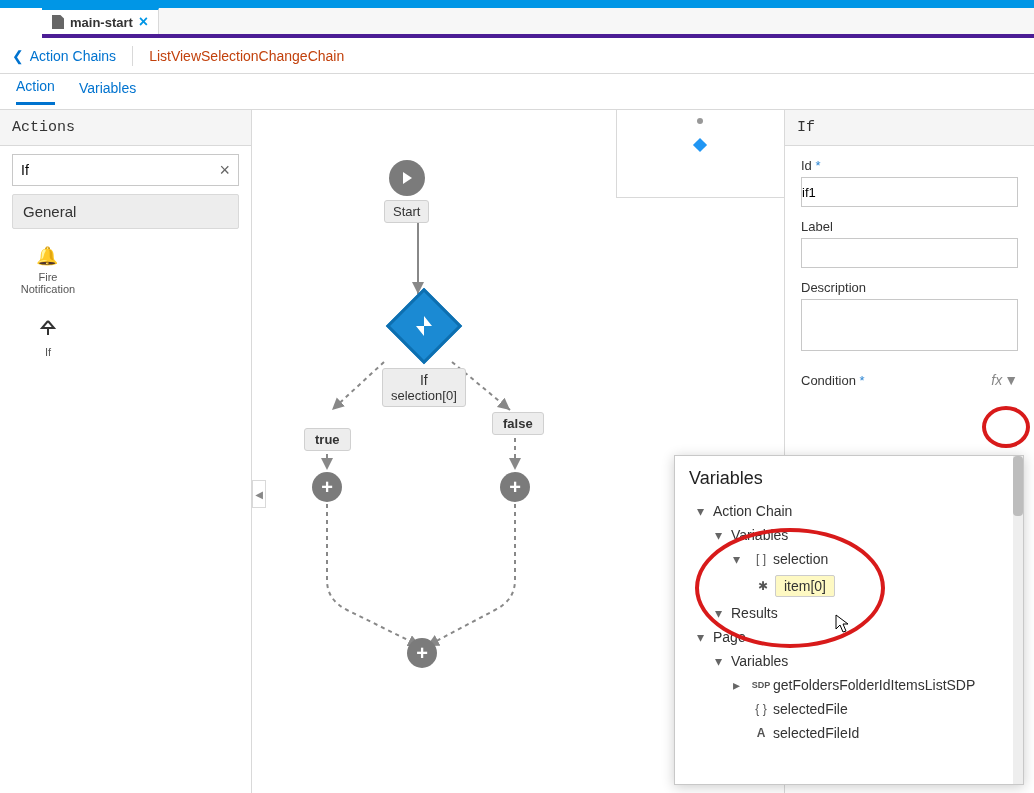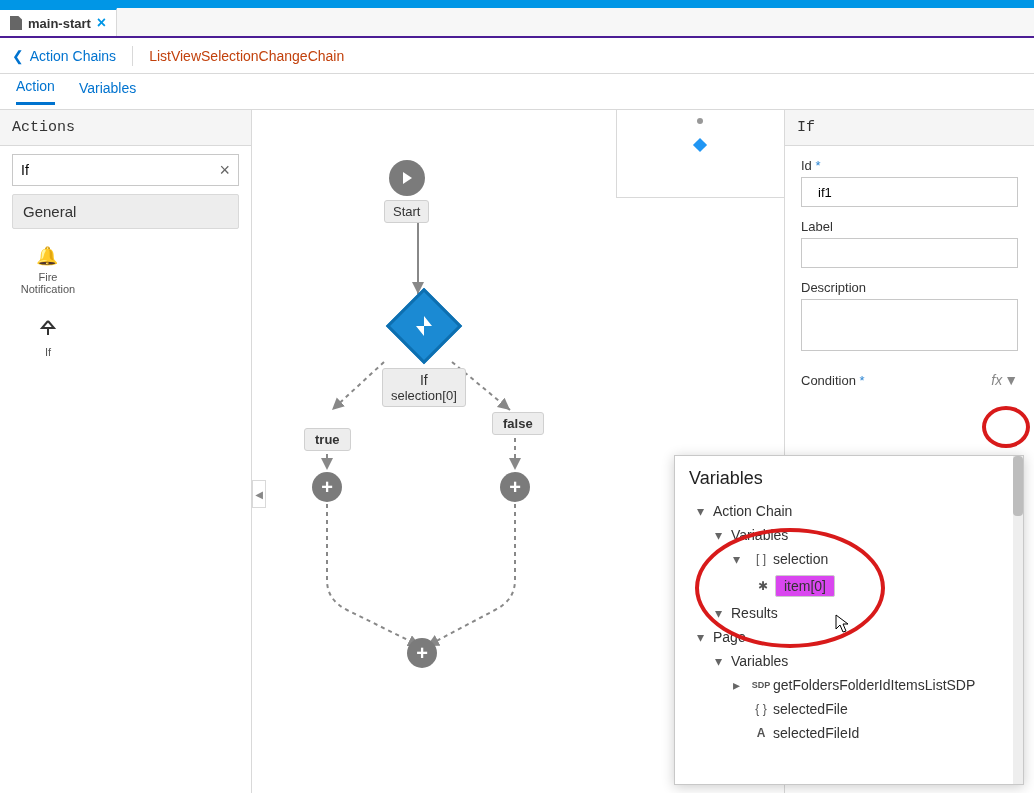--- a/index.html
+++ b/index.html
@@ -1,19 +1,19 @@
 <!DOCTYPE html>
 <html><head>
 <meta charset="utf-8">
 <style>
 * { box-sizing: border-box; margin: 0; padding: 0; font-family: "Segoe UI", Arial, sans-serif; }
 body { width: 1034px; height: 793px; background: #fff; overflow: hidden; position: relative; font-size: 13px; color: #333; }
 
 .topbar { height: 8px; background: #0096e6; }
-.tabbar { height: 30px; background: #f7f7f7; border-bottom: 2px solid #4c1d95; display: flex; }
+.tabbar { height: 30px; background: #f7f7f7; border-bottom: 4px solid #4c1d95; display: flex; margin-left: 42px; }
 .file-tab { display: flex; align-items: center; padding: 0 10px; background: #fff; border-top: 2px solid #0096e6; border-right: 1px solid #d9d9d9; font-weight: 600; gap: 6px; }
 .file-tab .close { color: #0096e6; font-size: 16px; cursor: pointer; }
 .file-icon { width: 12px; height: 14px; background: #666; clip-path: polygon(0 0, 70% 0, 100% 25%, 100% 100%, 0 100%); }
 
 .breadcrumb { height: 36px; display: flex; align-items: center; border-bottom: 1px solid #d9d9d9; padding: 0 12px; gap: 16px; }
 .bc-link { color: #0073cf; display: flex; align-items: center; gap: 6px; cursor: pointer; font-size: 14px; }
 .bc-sep { width: 1px; height: 20px; background: #d9d9d9; }
 .bc-text { color: #c2410c; font-size: 14px; }
 
 .subtabs { height: 36px; display: flex; align-items: center; padding: 0 16px; gap: 24px; border-bottom: 1px solid #d9d9d9; }
@@ -59,35 +59,35 @@
 
 .plus-node { width: 30px; height: 30px; border-radius: 50%; background: #7b7b7b; position: absolute; display: flex; align-items: center; justify-content: center; color: #fff; font-size: 20px; font-weight: bold; cursor: pointer; }
 .plus1 { left: 60px; top: 362px; }
 .plus2 { left: 248px; top: 362px; }
 .plus3 { left: 155px; top: 528px; }
 
 .props-panel { width: 250px; border-left: 1px solid #d9d9d9; padding: 0 0 0 0; background: #fff; }
 .props-body { padding: 0 16px; }
 .prop-label { font-size: 13px; color: #333; margin-top: 12px; display: block; }
 .req { color: #2a84d2; }
-.prop-input { width: 100%; height: 30px; border: 1px solid #c8c8c8; padding: 0 16px; font-size: 13px; margin-top: 4px; outline: none; }
+.prop-input { width: 100%; height: 30px; border: 1px solid #c8c8c8; padding: 0 0; font-size: 13px; margin-top: 4px; outline: none; }
 .prop-textarea { width: 100%; height: 52px; border: 1px solid #c8c8c8; padding: 4px 8px; font-size: 13px; margin-top: 4px; resize: none; outline: none; }
 .cond-row { display: flex; align-items: center; justify-content: space-between; margin-top: 18px; }
 .fx-btn { font-style: italic; color: #888; font-size: 14px; display: flex; align-items: center; gap: 2px; cursor: pointer; }
 
 .var-panel { position: absolute; right: 10px; top: 455px; width: 350px; height: 330px; background: #fff; border: 1px solid #c8c8c8; box-shadow: 0 2px 12px rgba(0,0,0,0.2); padding: 12px 8px; overflow: auto; }
 .var-title { font-size: 18px; color: #222; margin-bottom: 10px; padding-left: 6px; }
 .tree-row { display: flex; align-items: center; padding: 4px 0; font-size: 14px; color: #333; cursor: pointer; }
 .tree-row .tri { width: 12px; display: inline-block; color: #666; margin-right: 4px; }
 .tree-row .icon-slot { width: 24px; text-align: center; color: #555; font-size: 12px; }
 .indent1 { padding-left: 14px; }
 .indent2 { padding-left: 32px; }
 .indent3 { padding-left: 50px; }
 .indent4 { padding-left: 68px; }
-.item-sel { background: #d946ef; border: 1px solid #ccc; border-radius: 2px; padding: 2px 8px; }
+.item-sel { background: #fef9c3; border: 1px solid #ccc; border-radius: 2px; padding: 2px 8px; }
 .cursor-icn { position: absolute; width: 16px; height: 20px; pointer-events: none; }
 
 .red-circle { position: absolute; border: 4px solid #d81a1a; border-radius: 50%; pointer-events: none; }
 .circle1 { right: 4px; top: 406px; width: 48px; height: 42px; }
 .circle2 { width: 190px; height: 120px; border-radius: 50%; }
 
 .var-scroll { position: absolute; right: 0; top: 0; width: 10px; height: 100%; background: #eee; }
 .var-thumb { position: absolute; right: 0; top: 0; width: 10px; height: 60px; background: #bdbdbd; border-radius: 4px; }
 </style>
 </head>

